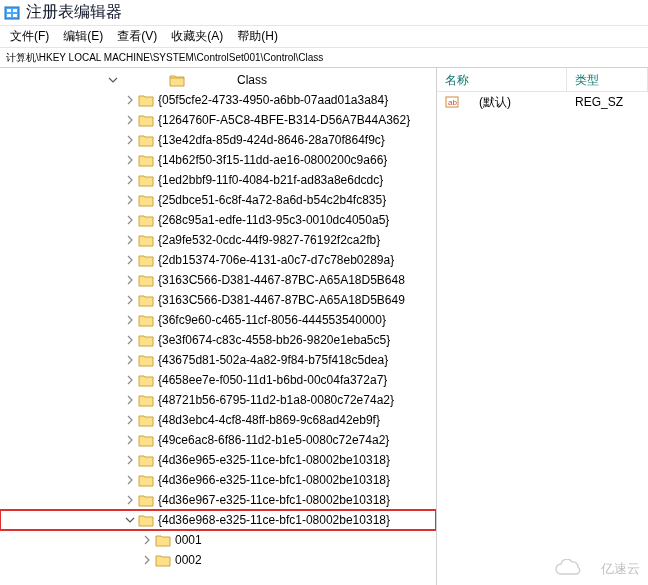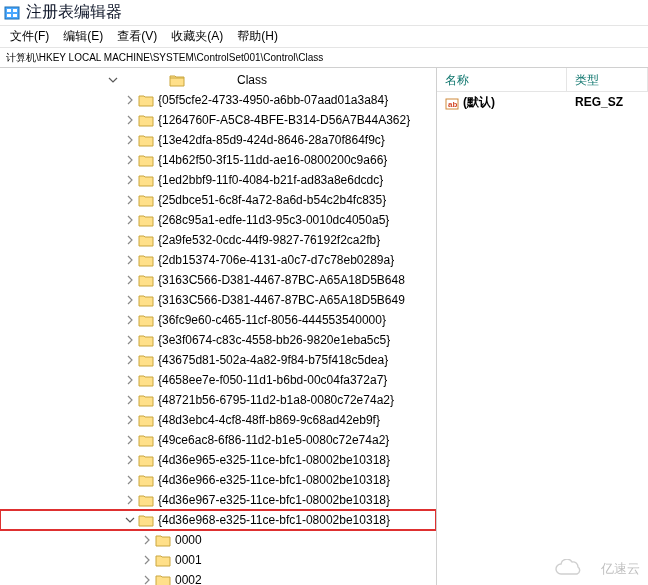--- a/index.html
+++ b/index.html
@@ -25,21 +25,21 @@
 .tree-row.indent2 { padding-left: 141px; }
 .tree-row .chev { width: 12px; height: 12px; margin-right: 2px; display: flex; align-items: center; justify-content: center; flex: 0 0 12px; }
 .tree-row .chev svg { width: 10px; height: 10px; }
 .tree-row .folder { width: 16px; height: 14px; margin-right: 4px; flex: 0 0 16px; }
 .tree-row .label { overflow: hidden; text-overflow: clip; }
 .tree-row.highlight { outline: 2px solid #de3030; outline-offset: -1px; }
 
 .values-header { display: flex; height: 24px; border-bottom: 1px solid #e5e5e5; }
 .values-header .col { padding: 4px 8px; font-size: 12px; color: #0f766e; border-right: 1px solid #e5e5e5; }
 .values-row { display: flex; align-items: center; height: 20px; }
-.values-row .cell { padding: 2px 8px; font-size: 12px; display: flex; align-items: flex-end; gap: 4px; font-weight: bold; }
+.values-row .cell { padding: 2px 8px; font-size: 12px; display: flex; align-items: center; gap: 20px; }
 .val-icon { width: 14px; height: 14px; }
 .col-name { width: 130px; }
 .col-type { flex: 1; }
 
 .watermark { position: fixed; right: 8px; bottom: 6px; display: flex; align-items: center; gap: 16px; color: #bfbfbf; font-size: 13px; }
 .watermark svg { width: 32px; height: 20px; }
 </style>
 </head>
 <body>
 
@@ -331,31 +331,20 @@
         </div>
         <div class="tree-row indent2">
           <span class="chev">
             <svg viewBox="0 0 10 10">
               <path d="M3 1 L7 5 L3 9" fill="none" stroke="#8a8a8a" stroke-width="1.2"></path>
             </svg>
           </span>
           <span class="folder"><svg viewBox="0 0 16 14">
               <path d="M1 3 h5 l1 1 h8 v9 h-14 z" fill="#ffe08a" stroke="#caa63f"></path>
             </svg></span>
-          <span class="label">0000</span>
-        </div>
-        <div class="tree-row indent2">
-          <span class="chev">
-            <svg viewBox="0 0 10 10">
-              <path d="M3 1 L7 5 L3 9" fill="none" stroke="#8a8a8a" stroke-width="1.2"></path>
-            </svg>
-          </span>
-          <span class="folder"><svg viewBox="0 0 16 14">
-              <path d="M1 3 h5 l1 1 h8 v9 h-14 z" fill="#ffe08a" stroke="#caa63f"></path>
-            </svg></span>
           <span class="label">0001</span>
         </div>
         <div class="tree-row indent2">
           <span class="chev">
             <svg viewBox="0 0 10 10">
               <path d="M3 1 L7 5 L3 9" fill="none" stroke="#8a8a8a" stroke-width="1.2"></path>
             </svg>
           </span>
           <span class="folder"><svg viewBox="0 0 16 14">
               <path d="M1 3 h5 l1 1 h8 v9 h-14 z" fill="#ffe08a" stroke="#caa63f"></path>

